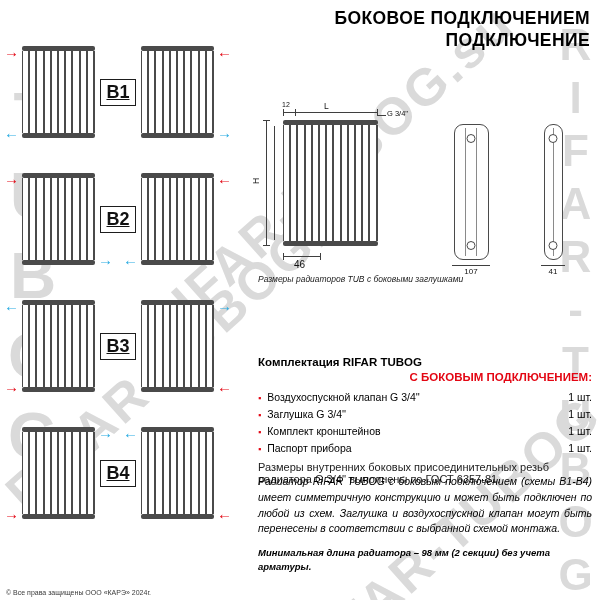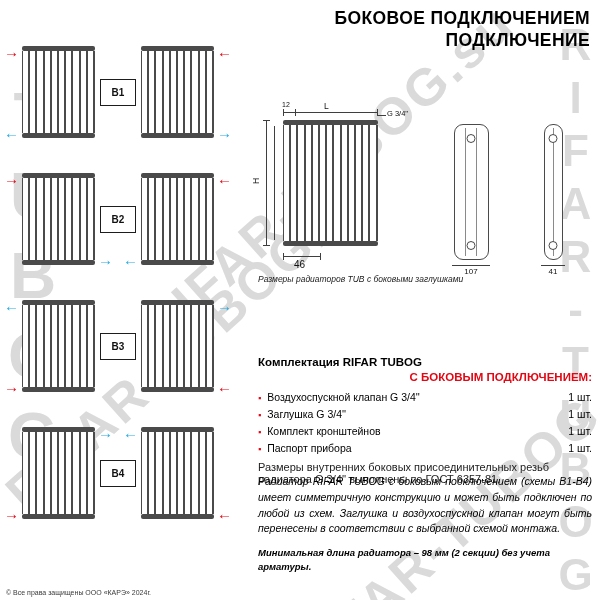--- a/index.html
+++ b/index.html
@@ -22,21 +22,21 @@
          font-size:17.5px;font-weight:700;line-height:1.25;letter-spacing:.4px;color:#000;}
 
   
   .schemes{position:absolute;left:22px;top:46px;width:192px;display:flex;flex-direction:column;gap:35px;}
   .scheme-row{display:flex;align-items:center;gap:5px;height:92px;}
   .rad-wrap{position:relative;width:73px;height:92px;flex:0 0 auto;}
   .radiator{position:absolute;inset:0;display:flex;flex-direction:column;}
   .rad-bar{height:5px;background:#4a4a4a;border-radius:2px;}
   .rad-body{flex:1;background:repeating-linear-gradient(90deg,#4a4a4a 0 1px,#ffffff 1px 6.2px,#4a4a4a 6.2px 7.2px);}
   .scheme-label{width:34px;height:25px;border:1.6px solid #1d1d1d;display:flex;align-items:center;
-                justify-content:center;font-weight:700;font-size:10px;flex:0 0 auto;background:transparent;}
+                justify-content:center;font-weight:700;font-size:18px;flex:0 0 auto;background:transparent;text-decoration:underline;}
   .arrow{position:absolute;font-size:15px;font-weight:700;line-height:1;}
   .arrow.red{color:#e30613;}
   .arrow.blue{color:#29abe2;}
   .a-tl{top:-2px;left:-18px;}
   .a-bl{bottom:-2px;left:-18px;}
   .a-tr{top:-2px;right:-18px;}
   .a-br{bottom:-2px;right:-18px;}
 
   
   .dim-drawing{position:absolute;left:258px;top:98px;width:185px;height:196px;}

